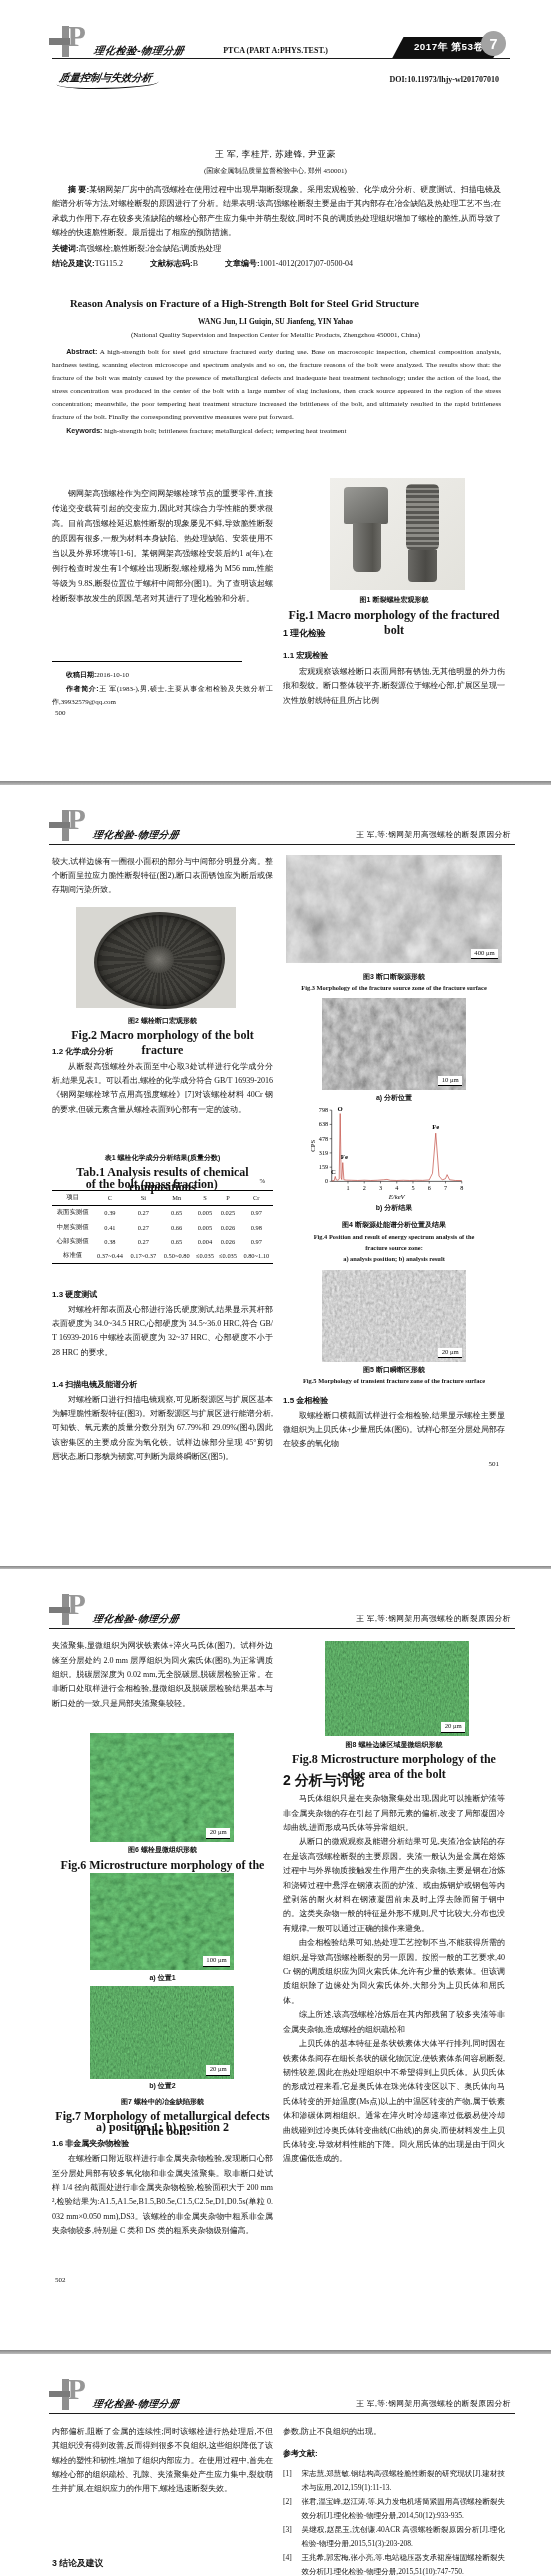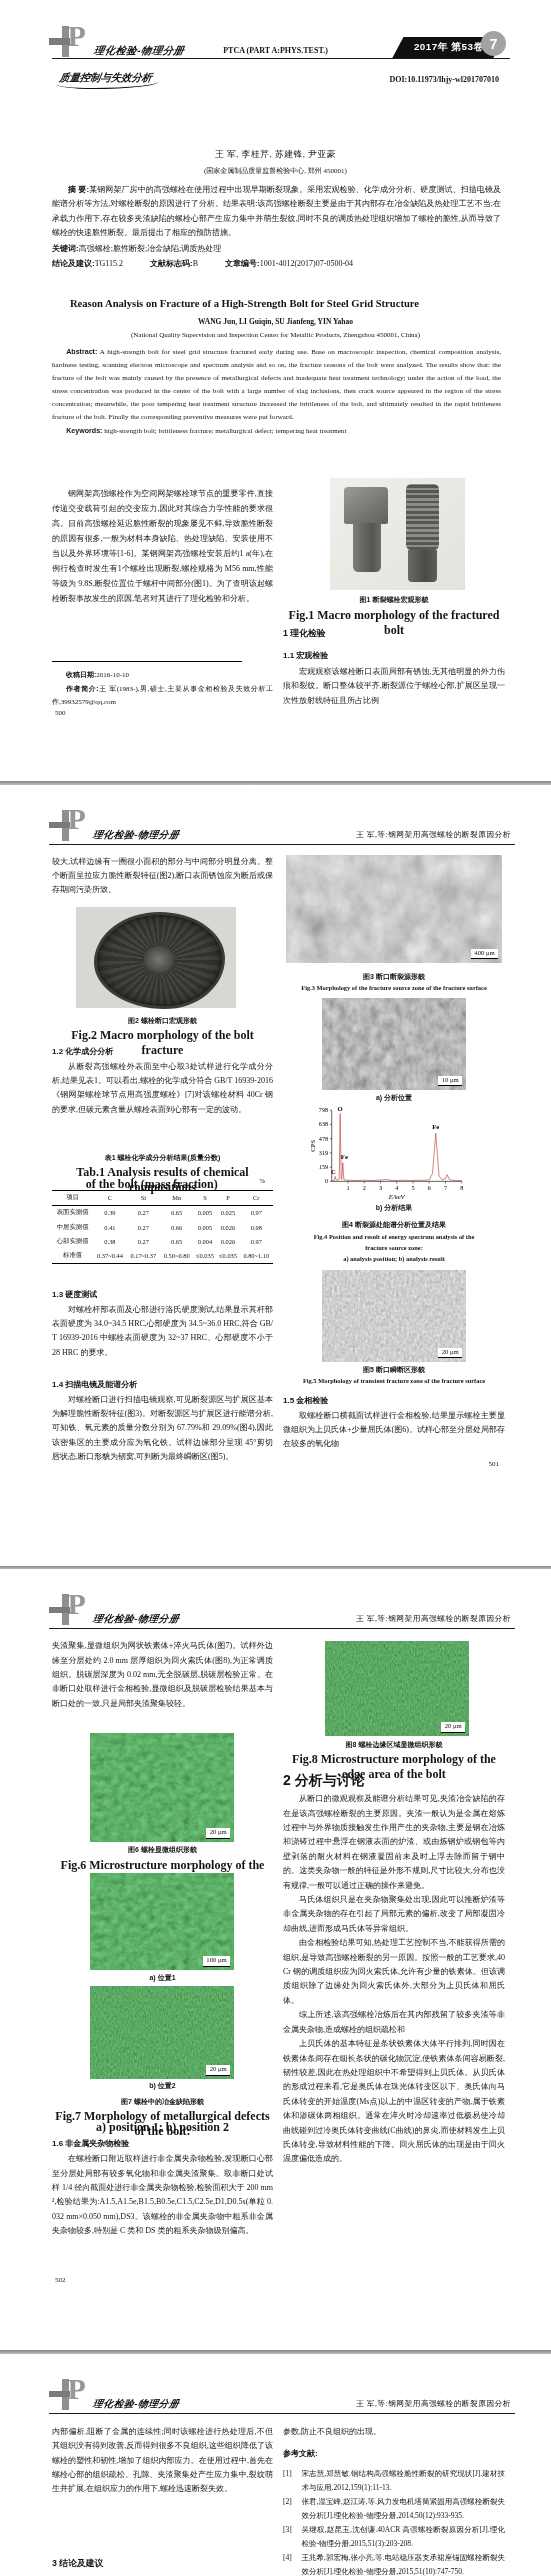--- a/index.html
+++ b/index.html
@@ -382,22 +382,22 @@
     <div class="fig" style="left:325px;top:72px;width:144px;height:95px;">
       <svg class="tex" viewBox="0 0 200 132" preserveAspectRatio="none">
           <rect width="200" height="132" filter="url(#fGreenFine)"></rect>
         </svg>
       <span class="sbar">20 μm</span>
     </div>
     <div class="abs capzh" style="left:283px;width:222px;top:171px;">图8  螺栓边缘区域显微组织形貌</div>
     <div class="abs capen" style="left:283px;width:222px;top:183px;">Fig.8  Microstructure morphology of the edge area of the bolt</div>
     <div class="abs hsec" style="left:283px;top:203px;font-size:14px;">2  分析与讨论</div>
     <div class="abs zh" style="left:283px;width:222px;top:223px;">
+      <p class="ind">马氏体组织只是在夹杂物聚集处出现,因此可以推断炉渣等非金属夹杂物的存在引起了局部元素的偏析,改变了局部凝固冷却曲线,进而形成马氏体等异常组织。</p>
       <p class="ind">从断口的微观观察及能谱分析结果可见,夹渣冶金缺陷的存在是该高强螺栓断裂的主要原因。夹渣一般认为是金属在熔炼过程中与外界物质接触发生作用产生的夹杂物,主要是钢在冶炼和浇铸过程中悬浮在钢液表面的炉渣、或由炼钢炉或钢包等内壁剥落的耐火材料在钢液凝固前未及时上浮去除而留于钢中的。这类夹杂物一般的特征是外形不规则,尺寸比较大,分布也没有规律,一般可以通过正确的操作来避免。</p>
-      <p class="ind">马氏体组织只是在夹杂物聚集处出现,因此可以推断炉渣等非金属夹杂物的存在引起了局部元素的偏析,改变了局部凝固冷却曲线,进而形成马氏体等异常组织。</p>
       <p class="ind">由金相检验结果可知,热处理工艺控制不当,不能获得所需的组织,是导致高强螺栓断裂的另一原因。按照一般的工艺要求,40Cr 钢的调质组织应为回火索氏体,允许有少量的铁素体。但该调质组织除了边缘处为回火索氏体外,大部分为上贝氏体和屈氏体。</p>
       <p class="ind">综上所述,该高强螺栓冶炼后在其内部残留了较多夹渣等非金属夹杂物,造成螺栓的组织疏松和</p>
       <p class="ind">上贝氏体的基本特征是条状铁素体大体平行排列,同时因在铁素体条间存在细长条状的碳化物沉淀,使铁素体条间容易断裂,韧性较差,因此在热处理组织中不希望得到上贝氏体。从贝氏体的形成过程来看,它是奥氏体在珠光体转变区以下、奥氏体向马氏体转变的开始温度(Ms点)以上的中温区转变的产物,属于铁素体和渗碳体两相组织。通常在淬火时冷却速率过低极易使冷却曲线碰到过冷奥氏体转变曲线(C曲线)的鼻尖,而使材料发生上贝氏体转变,导致材料性能的下降。回火屈氏体的出现是由于回火温度偏低造成的。</p>
     </div>
   </section>
 
   <div class="gap"></div>
 
   <section class="page">
     <div class="plogo abs" style="left:49px;top:25px;">

